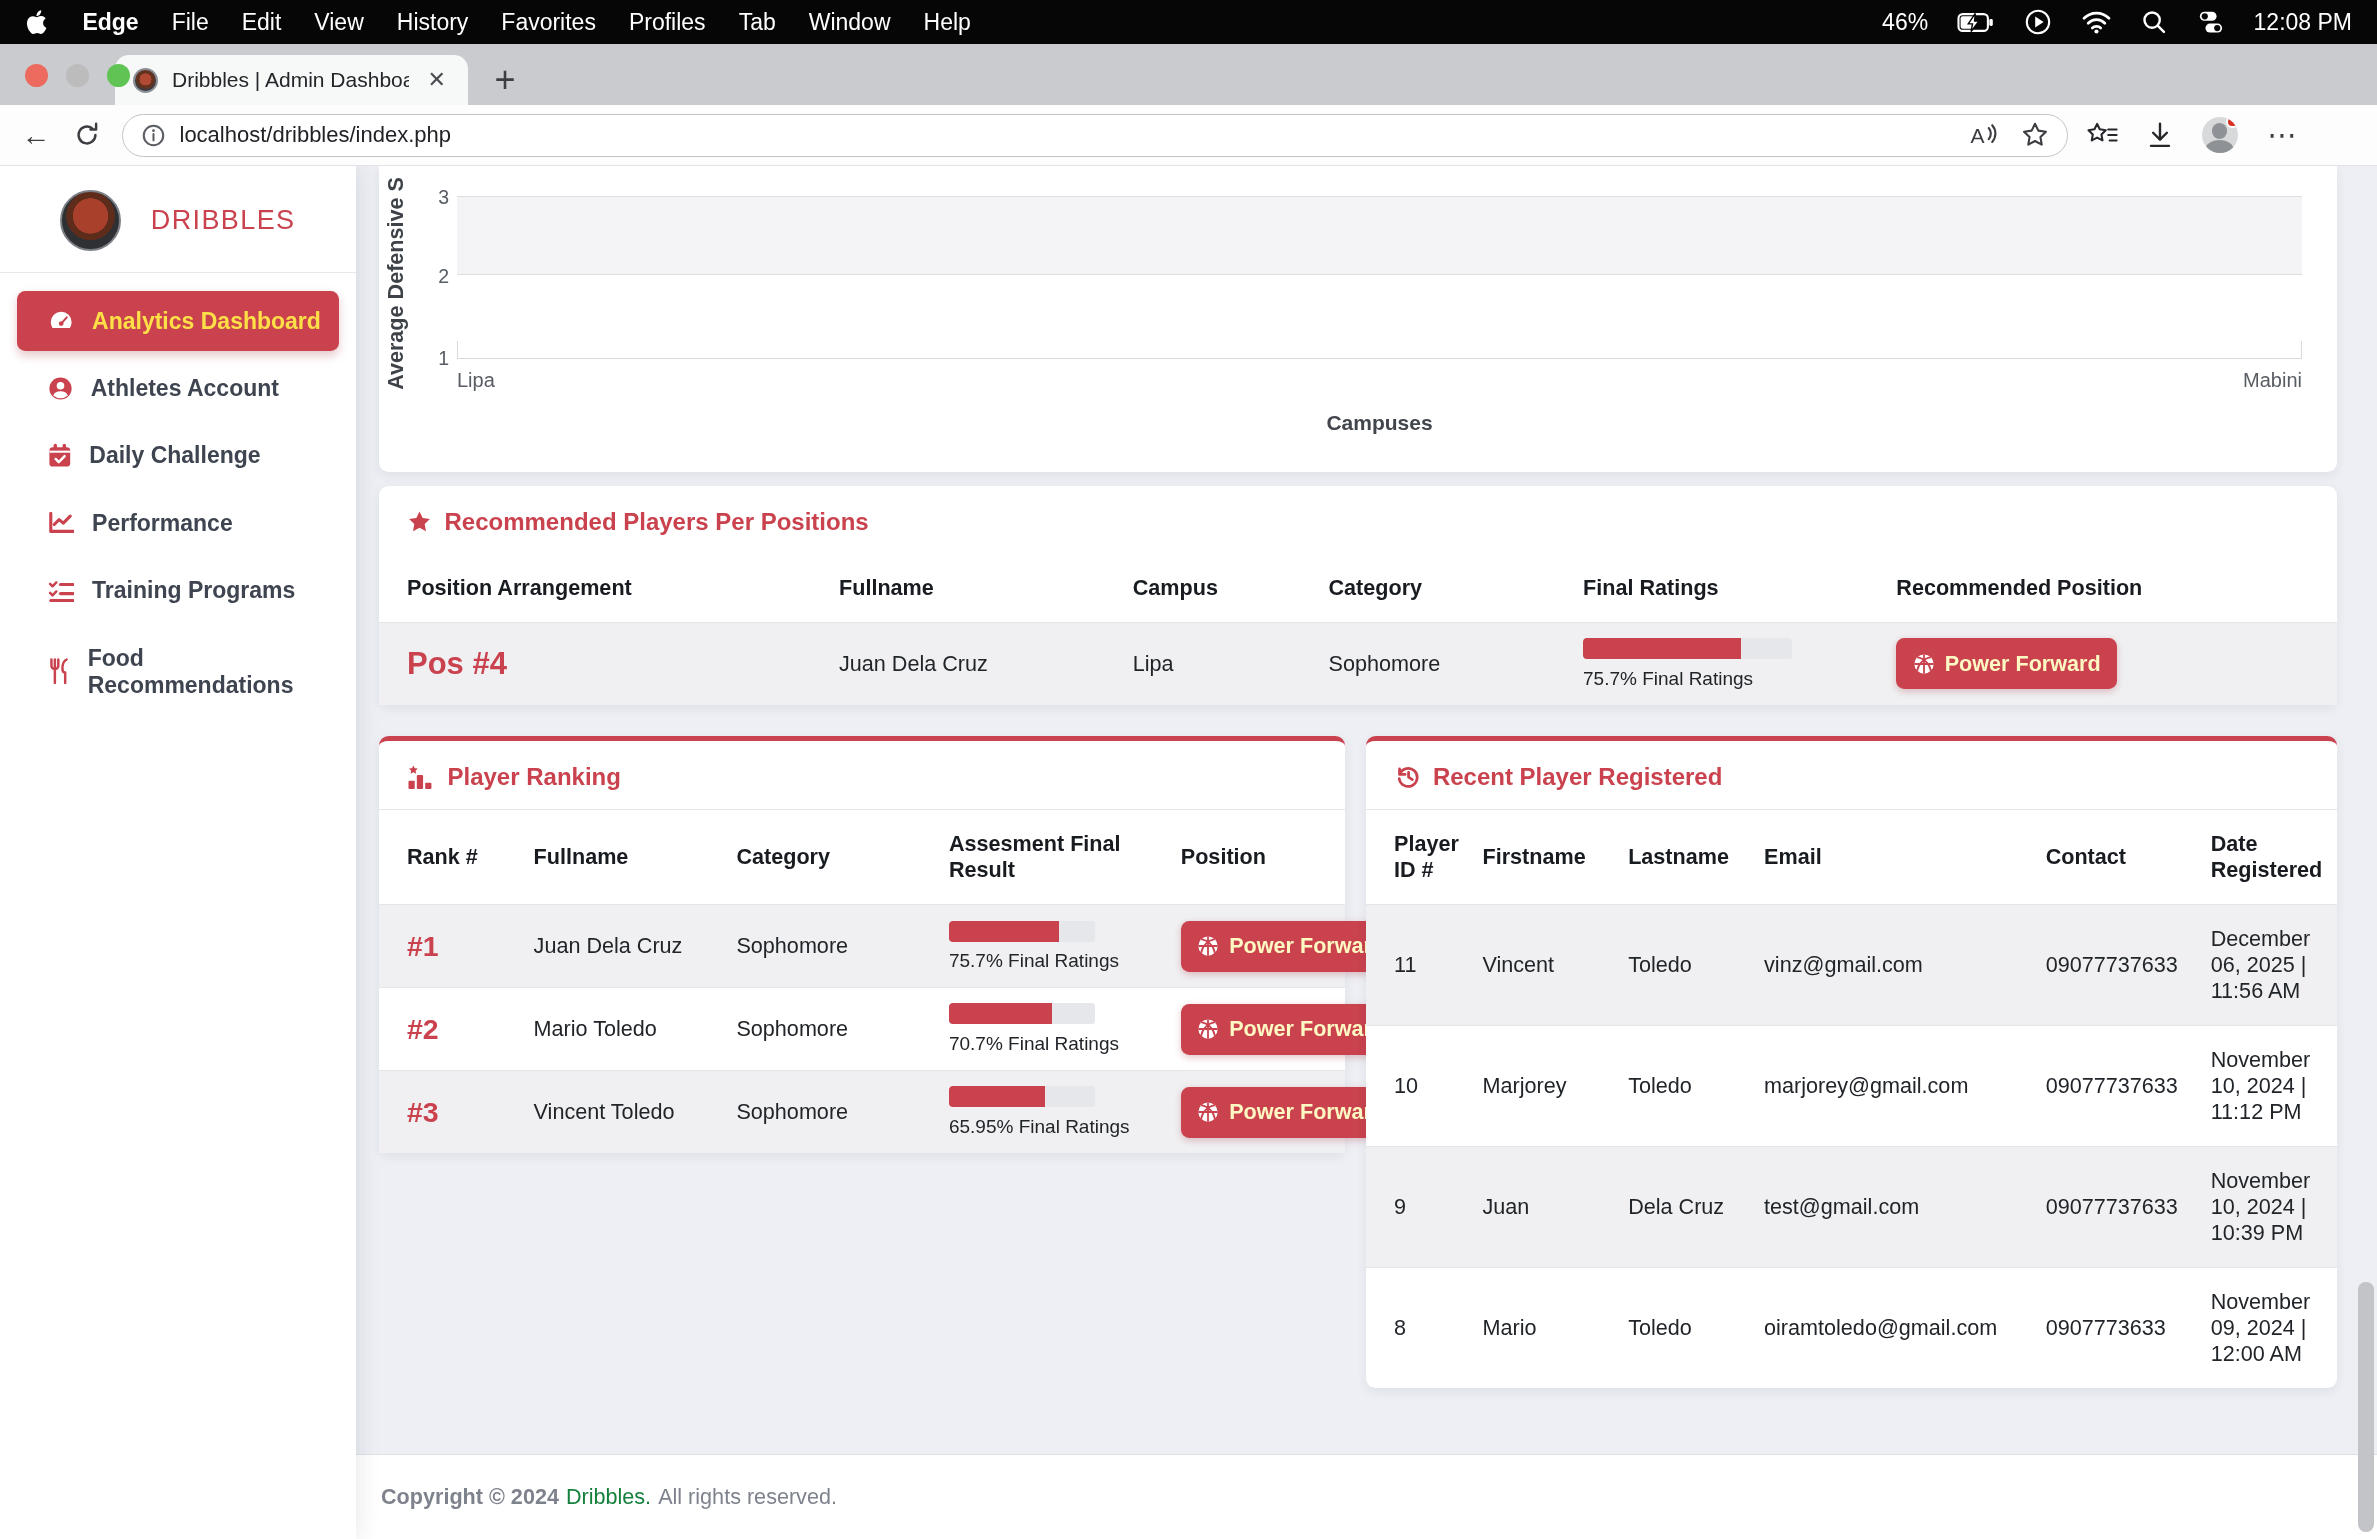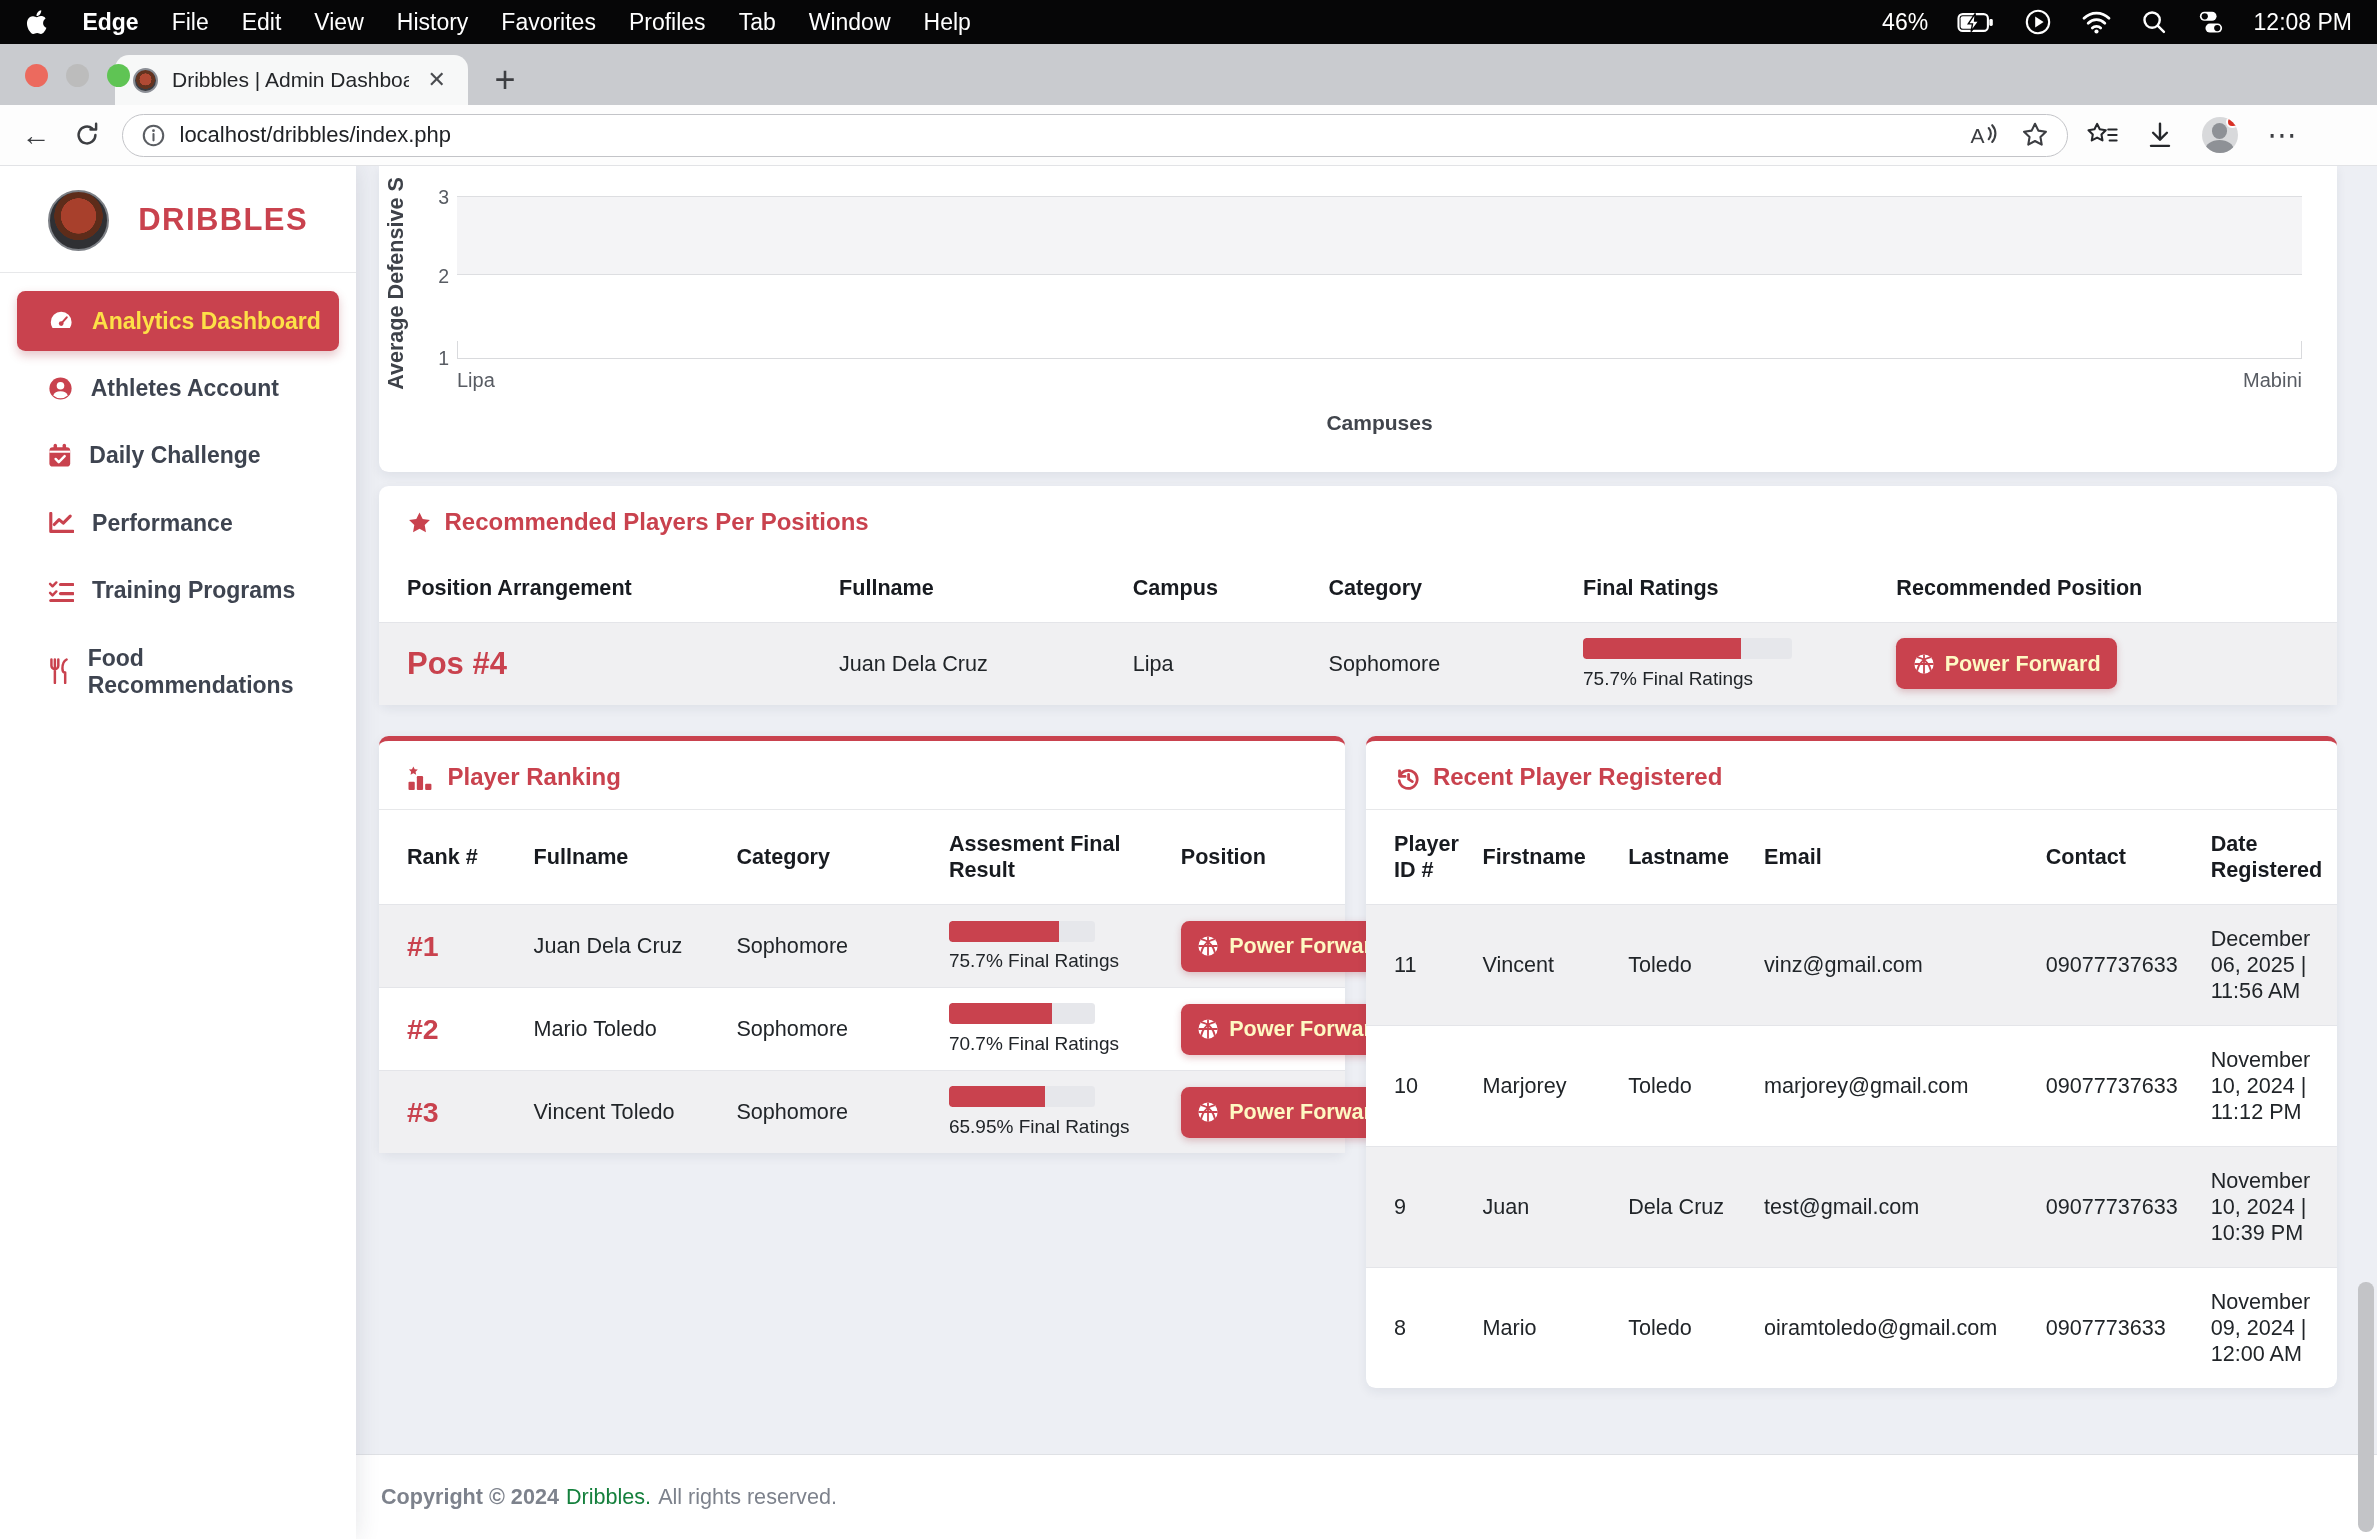--- a/index.html
+++ b/index.html
@@ -39,21 +39,21 @@
   .avatar { width:36px; height:36px; border-radius:50%; background:#d8d9db; position:relative; overflow:hidden; }
   .avatar .head { position:absolute; left:10.4px; top:6.3px; width:15.3px; height:15.3px; border-radius:50%; background:#8e9196; }
   .avatar .body { position:absolute; left:3.5px; top:23px; width:29px; height:21px; border-radius:50% 50% 0 0; background:#8e9196; }
   .avatar .dot { position:absolute; right:-1.4px; top:-1.4px; width:12.5px; height:12.5px; border-radius:50%; background:#d93025; border:2.1px solid #fdfdfd; }
 
   
   .viewport { flex:1; display:flex; position:relative; background:#edeff4; overflow:hidden; }
   .sidebar { width:356px; background:#fff; box-shadow:0 0 23.6px rgba(40,50,70,.13); flex:0 0 auto; z-index:2; display:flex; flex-direction:column; }
   .brand { display:flex; align-items:center; justify-content:center; gap:15.3px; padding:23.6px 0 21px; }
   .brand-logo { width:61px; height:61px; border-radius:50%; background:radial-gradient(circle at 50% 42%, #a8402c 0 40%, #5d2c1a 41% 55%, #2f3034 56% 78%, #97999e 79% 100%); border:2.8px solid #7d8086; }
-  .brand-name { font-size:31px; font-weight:700; letter-spacing:1.4px; color:var(--accent);margin-left:14px; }
+  .brand-name { font-size:27px; font-weight:400; letter-spacing:1.4px; color:var(--accent);margin-left:14px; }
   .sb-divider { height:1.4px; background:#e7e8ea; }
   .nav { padding:18px 16.7px; display:flex; flex-direction:column; gap:7px; }
   .nav-item { display:flex; align-items:center; gap:18px; padding:16.7px 0 16.7px 31px; border-radius:8.3px; font-size:23px; font-weight:600; color:#3e4450; }
   .nav-item svg { flex:0 0 auto; color:var(--accent); }
   .nav-item.active { background:var(--accent); color:#fde047; box-shadow:0 4.2px 9.7px rgba(160,40,50,.25); }
   .nav-item.active svg { color:#fff; }
 
   .main { flex:1; display:flex; flex-direction:column; min-width:0; }
   .content { flex:1; padding:0 40px 0 23px; }
 
@@ -66,21 +66,21 @@
   .ytick { position:absolute; width:42px; text-align:right; font-size:19.5px; color:#585c63; left:28px; }
   .plot { position:absolute; left:78px; right:35px; top:0; bottom:0; }
   .band { position:absolute; left:0; right:0; top:30px; height:79px; background:#f4f4f6; border-top:1.4px solid #dddee1; border-bottom:1.4px solid #dddee1; }
   .axis1 { position:absolute; left:0; right:0; top:192px; height:1.4px; background:#d9dadd; }
   .axis1:before, .axis1:after { content:""; position:absolute; top:-16.7px; width:1.4px; height:16.7px; background:#d9dadd; }
   .axis1:before { left:0; } .axis1:after { right:0; }
   .xtick { position:absolute; top:203px; font-size:20px; color:#585c63; }
   .xlabel { position:absolute; left:0; right:0; top:245px; text-align:center; font-size:21px; font-weight:600; color:#41454c; }
 
   
-  .card-title { display:flex; align-items:flex-end; gap:12.5px; padding:22px 28px 18px; color:var(--accent); font-size:24px; font-weight:700; }
+  .card-title { display:flex; align-items:center; gap:12.5px; padding:22px 28px 18px; color:var(--accent); font-size:24px; font-weight:700; }
   .card-title svg { color:var(--accent); }
   .title-divider { height:1.4px; background:#e7e8ea; }
 
   
   table { width:100%; border-collapse:collapse; table-layout:fixed; }
   th { text-align:left; font-size:21.6px; font-weight:700; color:#181b20; padding:21px 9.7px; vertical-align:middle; }
   td { font-size:21.6px; color:#212529; padding:15.3px 9.7px; vertical-align:middle; }
   tr.striped { background:#f0f0f2; }
   tbody tr { border-top:1.4px solid #e4e5e9; }
   .rec-card { margin-top:14px; }

